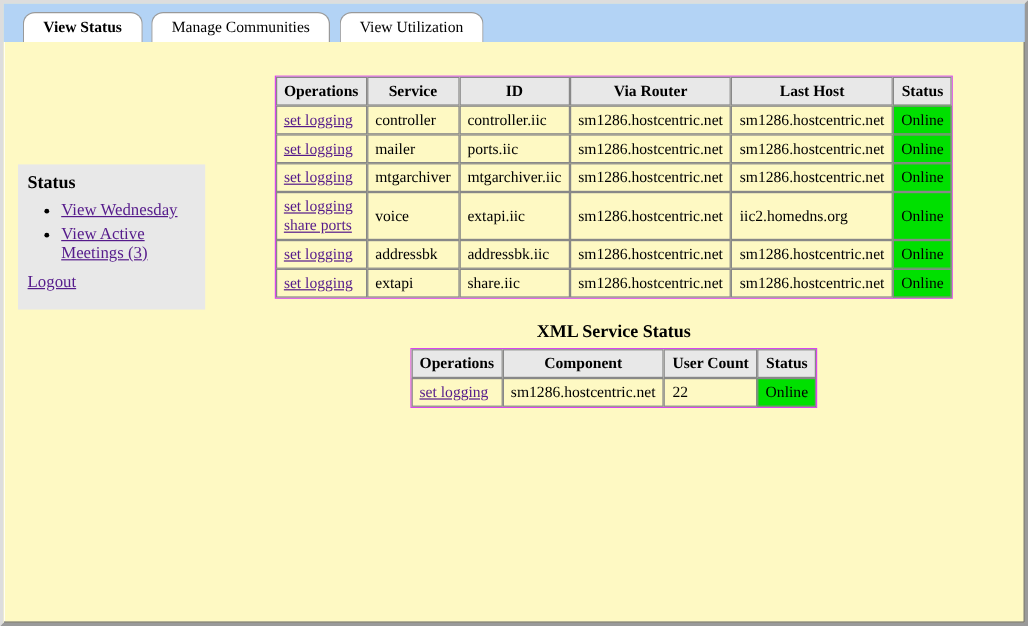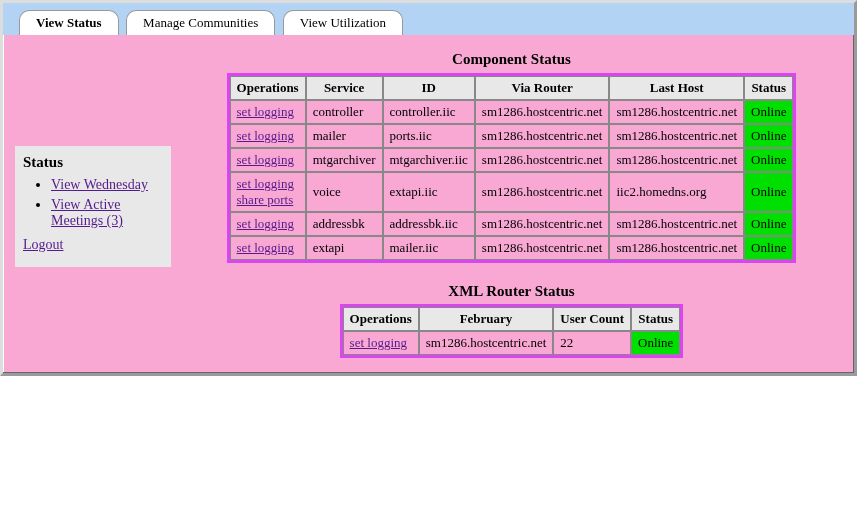--- a/index.html
+++ b/index.html
@@ -4,27 +4,27 @@
 <style>
   * { box-sizing: border-box; }
   body {
     margin: 0; padding: 0;
     font-family: "Times New Roman", serif;
     font-size: 14px;
     color: #000;
     background: #fff;
   }
   .outer {
-    width: 857px; height: 376px;
+    width: 857px; height: 522px;
     border: 3px solid #9a9a9a;
     border-top-color: #ddd;
     border-left-color: #ddd;
     box-shadow: inset -1px -1px 0 #666, inset 1px 1px 0 #fff;
     position: relative;
-    background: #f9a8d4;
+    background: #fef9c3;
   }
   .tabbar {
     background: #b3d3f5;
     height: 32px;
     padding-top: 6px;
     padding-left: 16px;
   }
   .tab {
     display: inline-block;
     background: #fff;
@@ -77,22 +77,22 @@
   }
   .section-title {
     text-align: center;
     font-weight: bold;
     font-size: 15px;
     margin: 4px 0 4px 0;
   }
   table.data {
     border-collapse: separate;
     border-spacing: 0;
-    border: 3px solid #d946ef;
-    margin: 5px auto;
+    border: 1px solid #d946ef;
+    margin: 16px auto;
     font-family: Liberation Serif, serif;
   }
   table.data th, table.data td {
     border: 1px solid #888;
     padding: 3px 6px;
     font-size: 13px;
     text-align: left;
     white-space: nowrap;
   }
   table.data th {
@@ -138,21 +138,20 @@
         </li>
         <li>
           <a>View Active Meetings (3)</a>
         </li>
       </ul>
       <a>Logout</a>
     </div>
 
     <div class="main">
 
-      <div class="section-title">Component Status</div>
 
       <table class="data">
         <thead>
           <tr>
             <th>Operations</th>
             <th>Service</th>
             <th>ID</th>
             <th>Via Router</th>
             <th>Last Host</th>
             <th>Status</th>
@@ -195,35 +194,35 @@
               <td><a>set logging</a></td>
               <td>addressbk</td>
               <td>addressbk.iic</td>
               <td>sm1286.hostcentric.net</td>
               <td>sm1286.hostcentric.net</td>
               <td class="status-online">Online</td>
             </tr>
             <tr>
               <td><a>set logging</a></td>
               <td>extapi</td>
-              <td>mailer.iic</td>
+              <td>share.iic</td>
               <td>sm1286.hostcentric.net</td>
               <td>sm1286.hostcentric.net</td>
               <td class="status-online">Online</td>
             </tr>
           </tbody>
       </table>
 
       <div class="router-block">
-        <div class="section-title">XML Router Status</div>
+        <div class="section-title">XML Service Status</div>
         <table class="data">
           <thead>
             <tr>
               <th>Operations</th>
-              <th>February</th>
+              <th>Component</th>
               <th>User Count</th>
               <th>Status</th>
             </tr>
           </thead>
           <tbody id="router-rows">
               <tr>
                 <td><a>set logging</a></td>
                 <td>sm1286.hostcentric.net</td>
                 <td>22</td>
                 <td class="status-online">Online</td>

